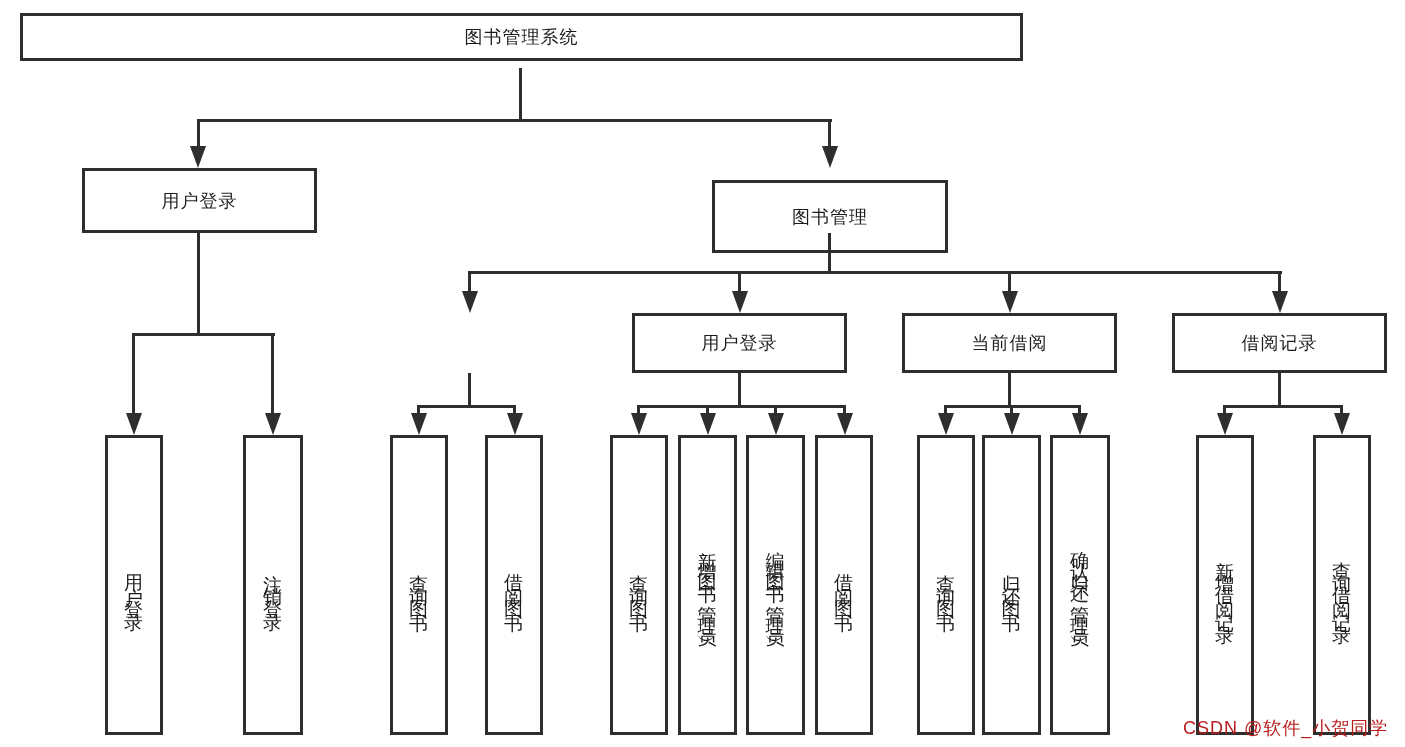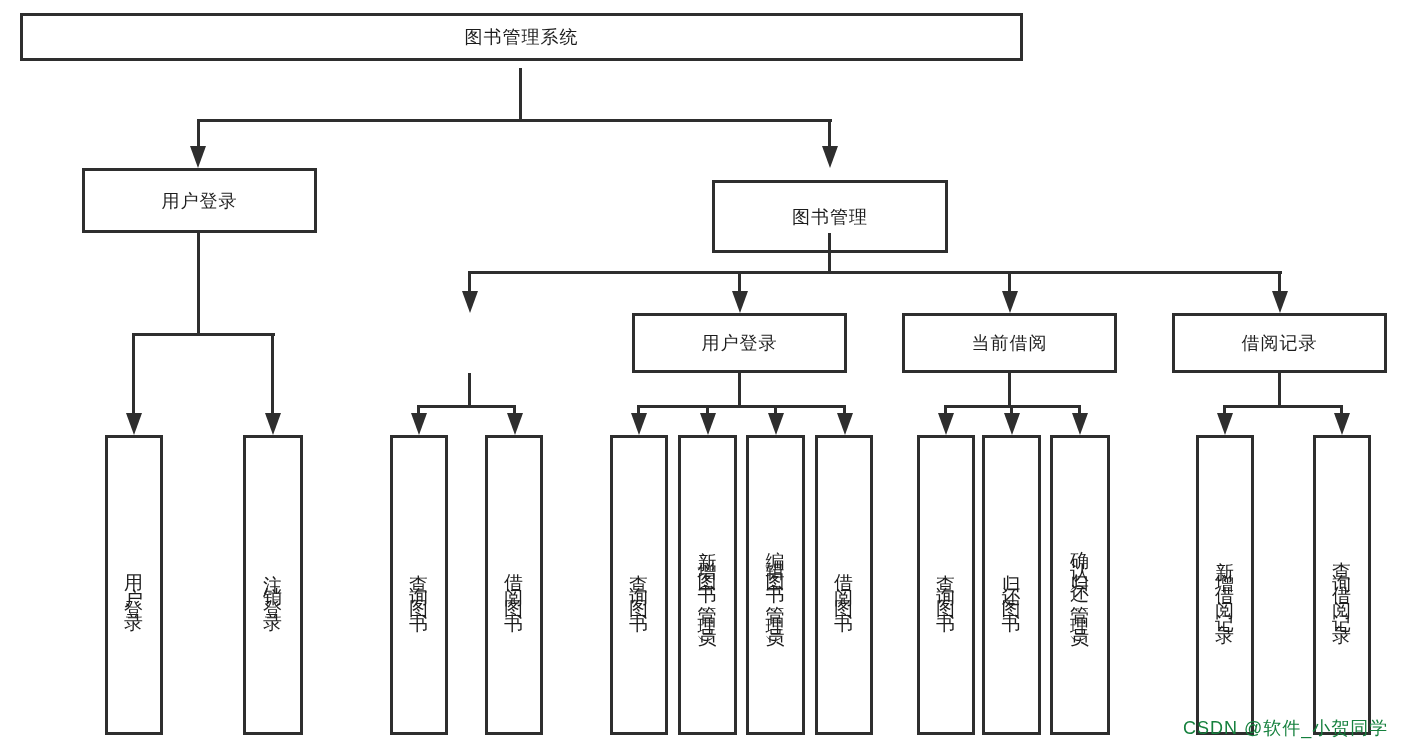--- a/index.html
+++ b/index.html
@@ -38,21 +38,21 @@
     position:absolute;
     width:0; height:0;
     border-left:8px solid transparent;
     border-right:8px solid transparent;
     border-top:22px solid #2e2e2e;
   }
   .watermark {
     position:absolute;
     left:1183px; top:716px;
     font-size:18px;
-    color:#15803d;
+    color:#b91c1c;
     letter-spacing:1px;
     white-space:nowrap;
     z-index:5;
   }
 </style>
 </head>
 <body>
 
 <div class="canvas">
 

